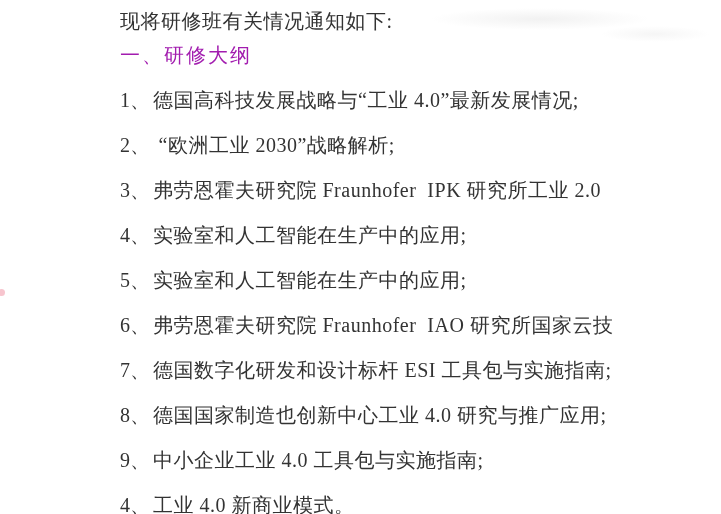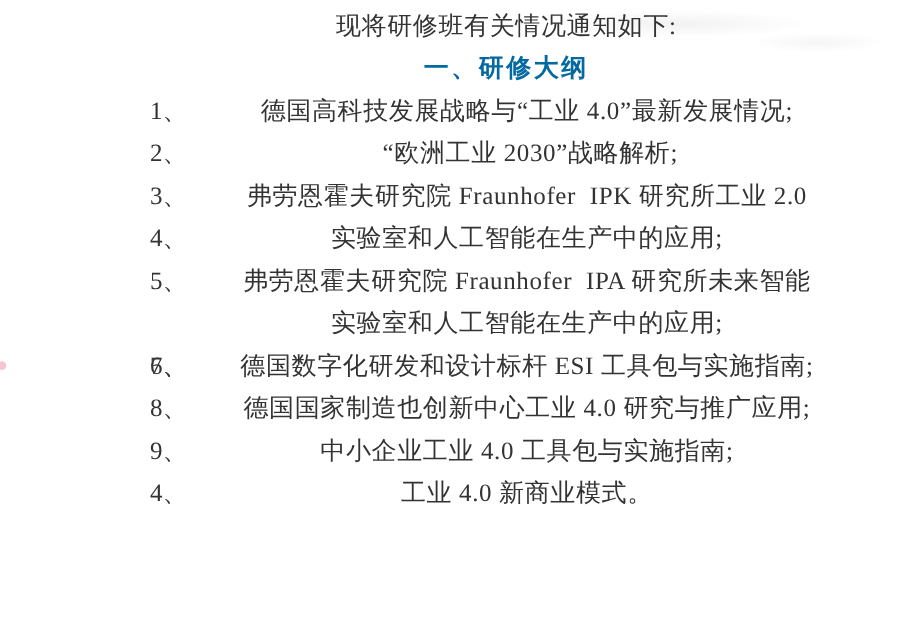--- a/index.html
+++ b/index.html
@@ -4,58 +4,58 @@
 <style>
   html, body { margin: 0; padding: 0; }
   .page {
     position: relative;
     width: 721px;
     height: 514px;
     background: #ffffff;
     overflow: hidden;
     font-family: "Liberation Serif", "DejaVu Serif", serif;
     color: #333333;
-    text-align: center;
   }
   .content {
     position: absolute;
     top: 4px;
     left: 120px;
     width: 570px;
   }
   .line {
     height: 34px;
     line-height: 34px;
     font-size: 20px;
     white-space: pre-wrap;
     letter-spacing: 0.5px;
   }
   .heading {
-    font-weight: 700;
+    font-weight: 400;
     letter-spacing: 2px;
-    color: #0369a1;
+    color: #a21caf;
   }
   .item {
     position: relative;
     padding-left: 33px;
   }
   .item .num {
     position: absolute;
     left: 0;
     top: 0;
     height: 34px;
     line-height: 34px;
     font-size: 20px;
   }
   .txt {
     height: 34px;
     line-height: 34px;
     font-size: 20px;
     white-space: pre-wrap;
     letter-spacing: 0.5px;
+    margin-top: 11px;
   }
   
   .smudge {
     position: absolute;
     pointer-events: none;
   }
   .smudge-a {
     left: 430px; top: 8px; width: 220px; height: 22px;
     background: radial-gradient(ellipse at center, rgba(180,180,180,0.18), rgba(255,255,255,0) 70%);
   }
@@ -98,26 +98,26 @@
       <div class="txt">弗劳恩霍夫研究院 Fraunhofer  IPK 研究所工业 2.0</div>
     </div>
 
     <div class="item">
       <span class="num">4、</span>
       <div class="txt">实验室和人工智能在生产中的应用;</div>
     </div>
 
     <div class="item">
       <span class="num">5、</span>
-      <div class="txt">弗劳恩霍夫研究院 Fraunhofer  IPA 研究所未来智能</div>
       <div class="txt">实验室和人工智能在生产中的应用;</div>
     </div>
 
     <div class="item">
       <span class="num">6、</span>
+      <div class="txt">弗劳恩霍夫研究院 Fraunhofer  IAO 研究所国家云技</div>
     </div>
 
     <div class="item">
       <span class="num">7、</span>
       <div class="txt">德国数字化研发和设计标杆 ESI 工具包与实施指南;</div>
     </div>
 
     <div class="item">
       <span class="num">8、</span>
       <div class="txt">德国国家制造也创新中心工业 4.0 研究与推广应用;</div>

